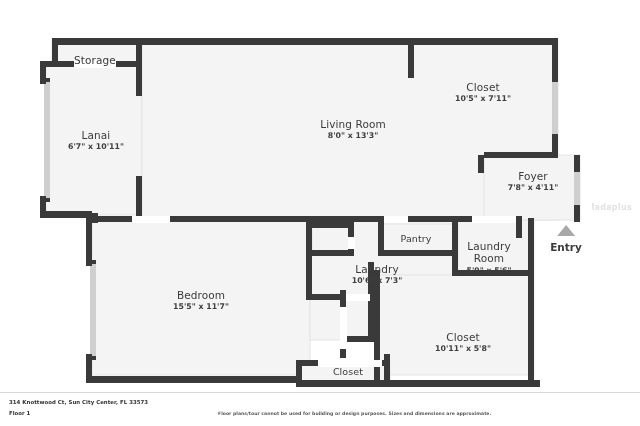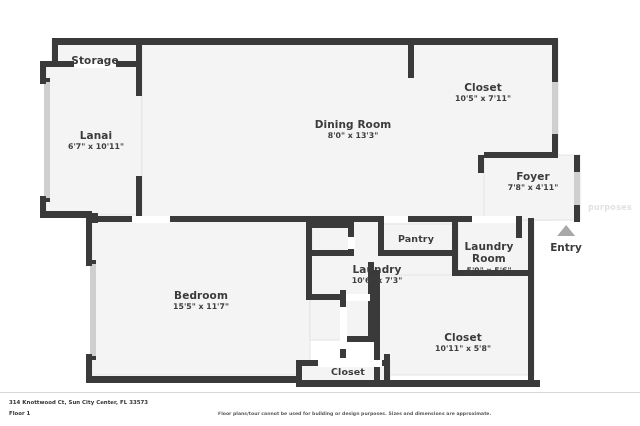--- a/index.html
+++ b/index.html
@@ -34,21 +34,21 @@
     position: absolute;
     text-align: center;
     transform: translate(-50%, -50%);
     color: #3b3b3b;
     line-height: 1.18;
     white-space: nowrap;
     pointer-events: none;
   }
   .room-label .rl-name {
     font-size: 10.5px;
-    font-weight: bold;
+    font-weight: normal;
     letter-spacing: 0.1px;
     display: block;
   }
   .room-label .rl-dims {
     font-size: 7.8px;
     font-weight: bold;
     display: block;
     margin-top: 1px;
     color: #3f3f3f;
   }
@@ -278,21 +278,21 @@
     <span class="rl-name">Storage</span>
   </div>
 
   <div class="room-label" style="left:96px;  top:140px;">
     <span class="rl-name">Lanai</span>
     <span class="rl-dims">6'7" x 10'11"</span>
   </div>
 
 
   <div class="room-label" style="left:353px; top:129px;">
-    <span class="rl-name">Dining Room</span>
+    <span class="rl-name">Living Room</span>
     <span class="rl-dims">8'0" x 13'3"</span>
   </div>
 
   <div class="room-label" style="left:483px; top:92px;">
     <span class="rl-name">Closet</span>
     <span class="rl-dims">10'5" x 7'11"</span>
   </div>
 
   <div class="room-label" style="left:533px; top:181px;">
     <span class="rl-name">Foyer</span>
@@ -326,21 +326,21 @@
 
   <div class="room-label small" style="left:348px; top:372px;">
     <span class="rl-name">Closet</span>
   </div>
 
   <div id="entry-marker">
     <div class="entry-arrow"></div>
     <div class="entry-text">Entry</div>
   </div>
 
-  <div id="plan-watermark">purposes</div>
+  <div id="plan-watermark">ladaplus</div>
 
   <div id="plan-footer">
     <div id="footer-address">314 Knottwood Ct, Sun City Center, FL 33573</div>
     <div id="footer-floor">Floor 1</div>
     <div id="footer-disclaimer">Floor plans/tour cannot be used for building or design purposes. Sizes and dimensions are approximate.</div>
   </div>
 
 </div>
 
 </body></html>

